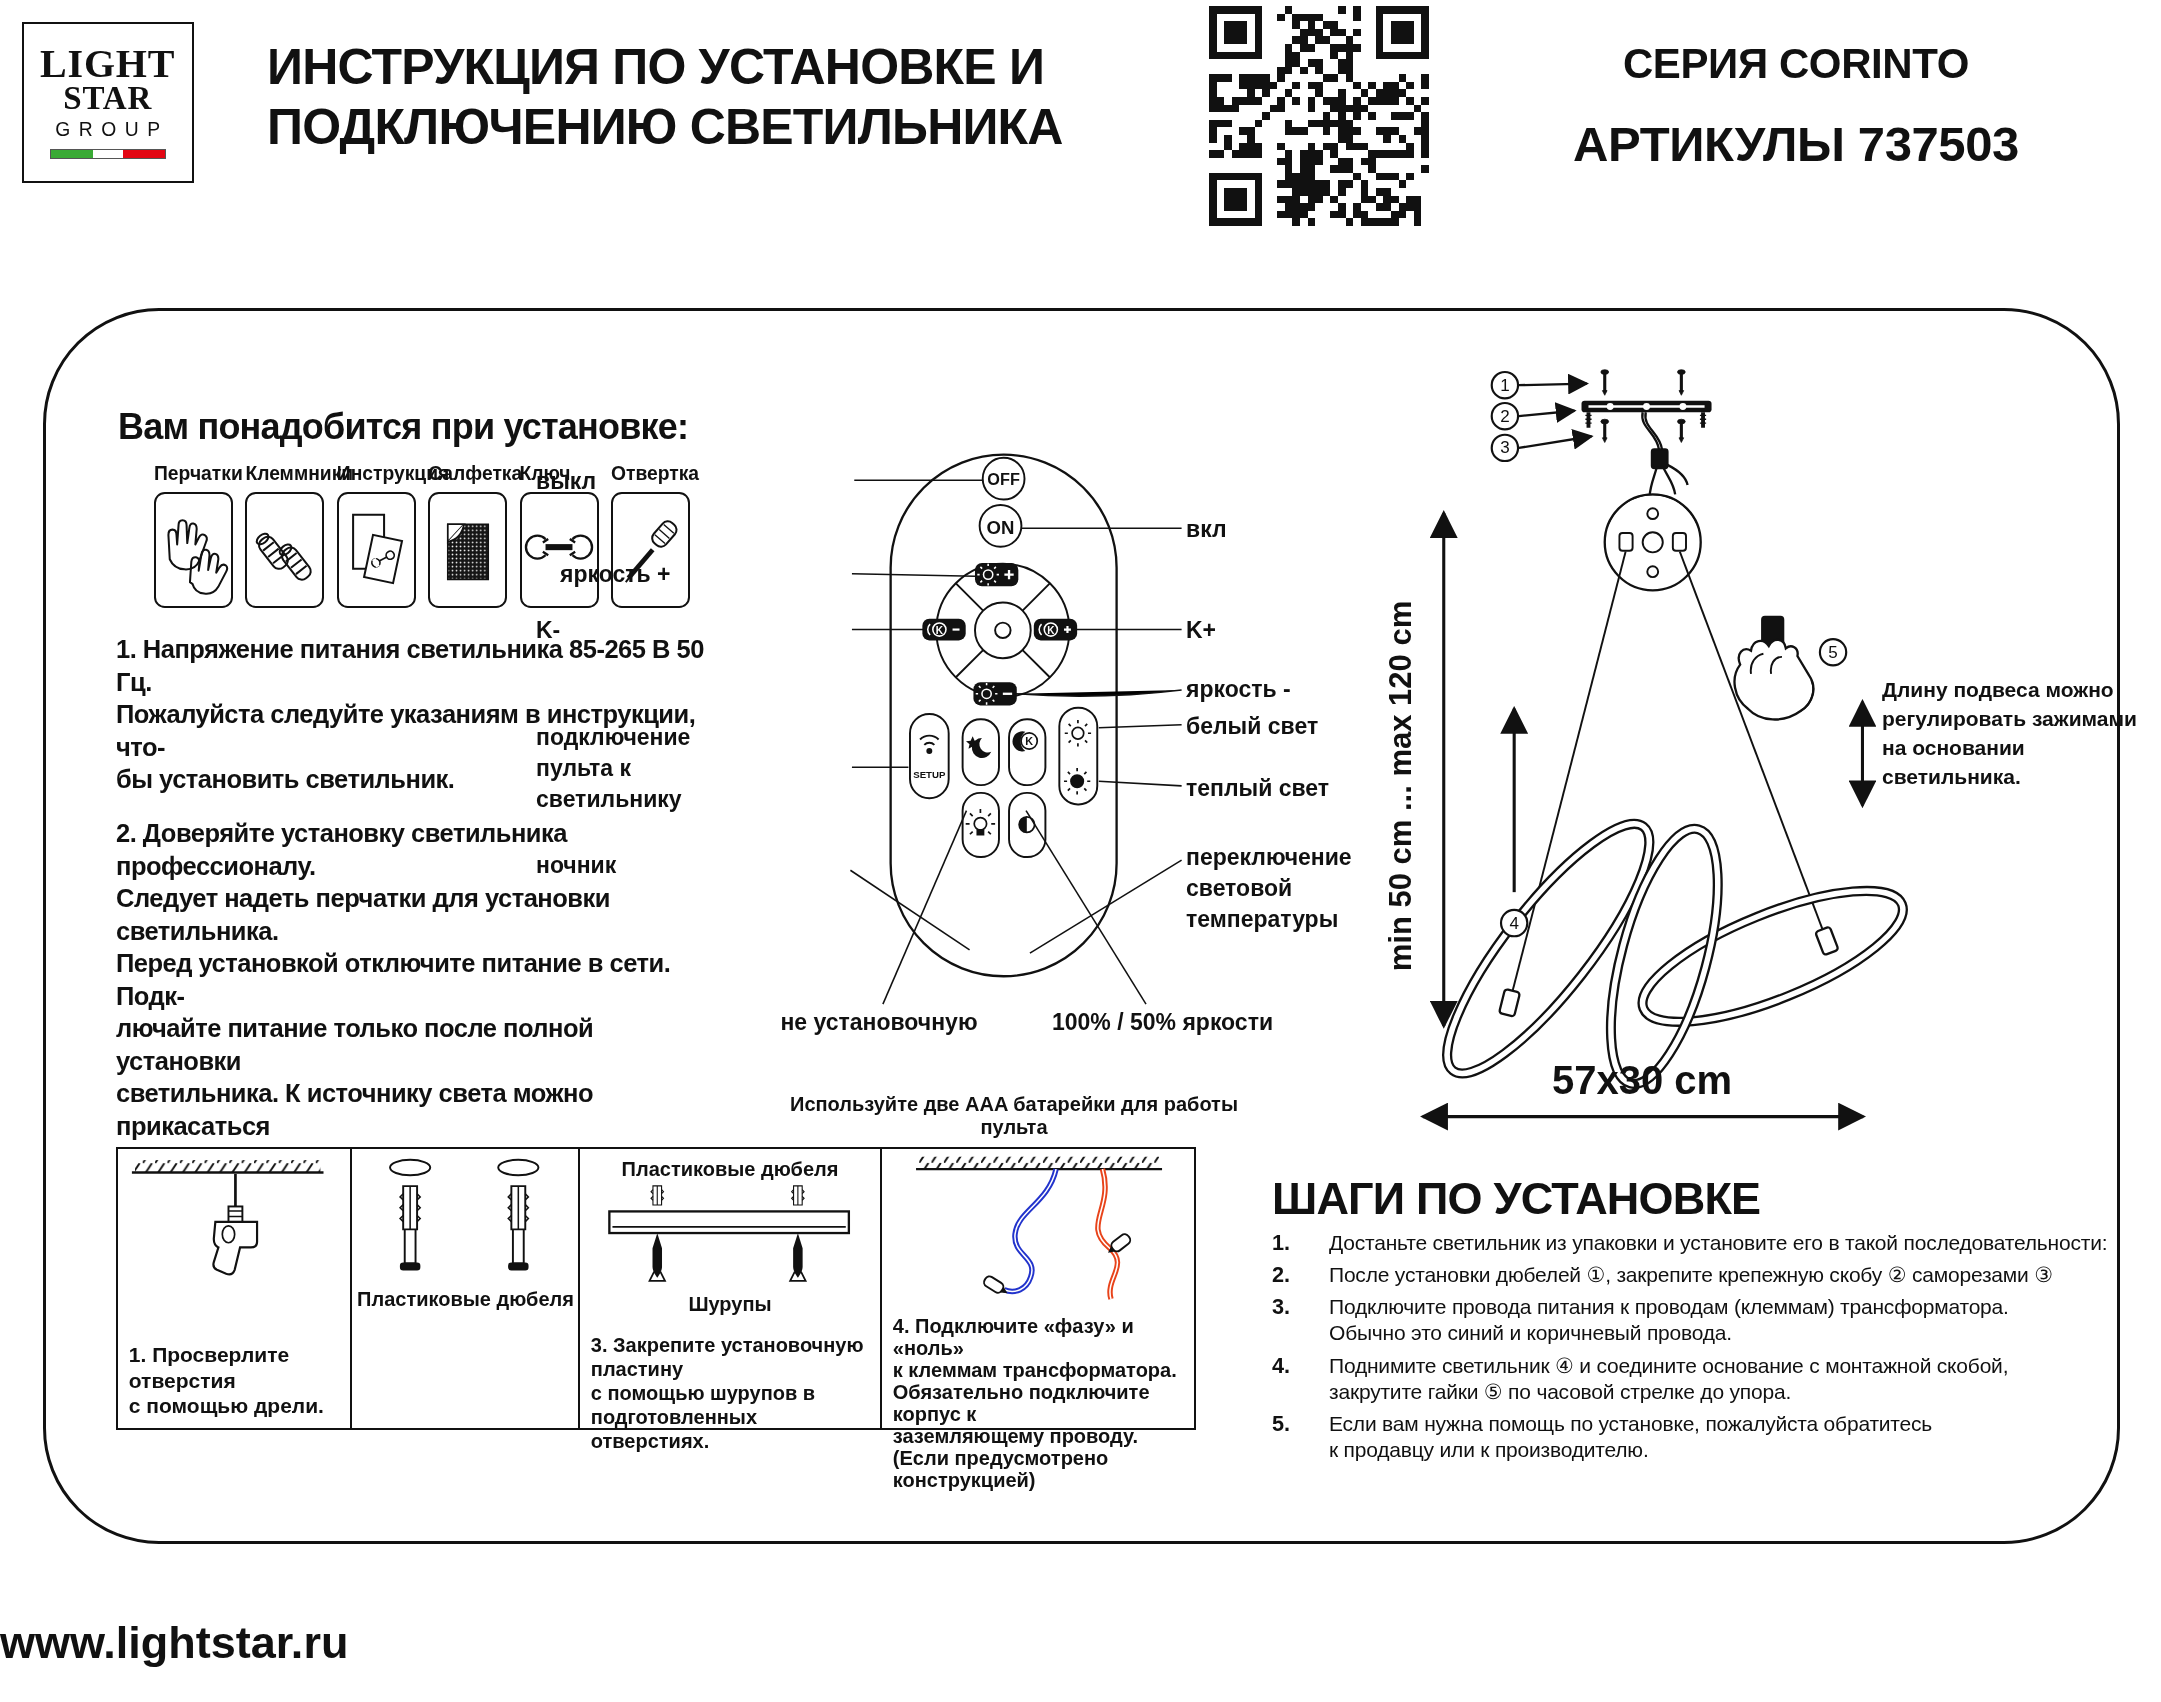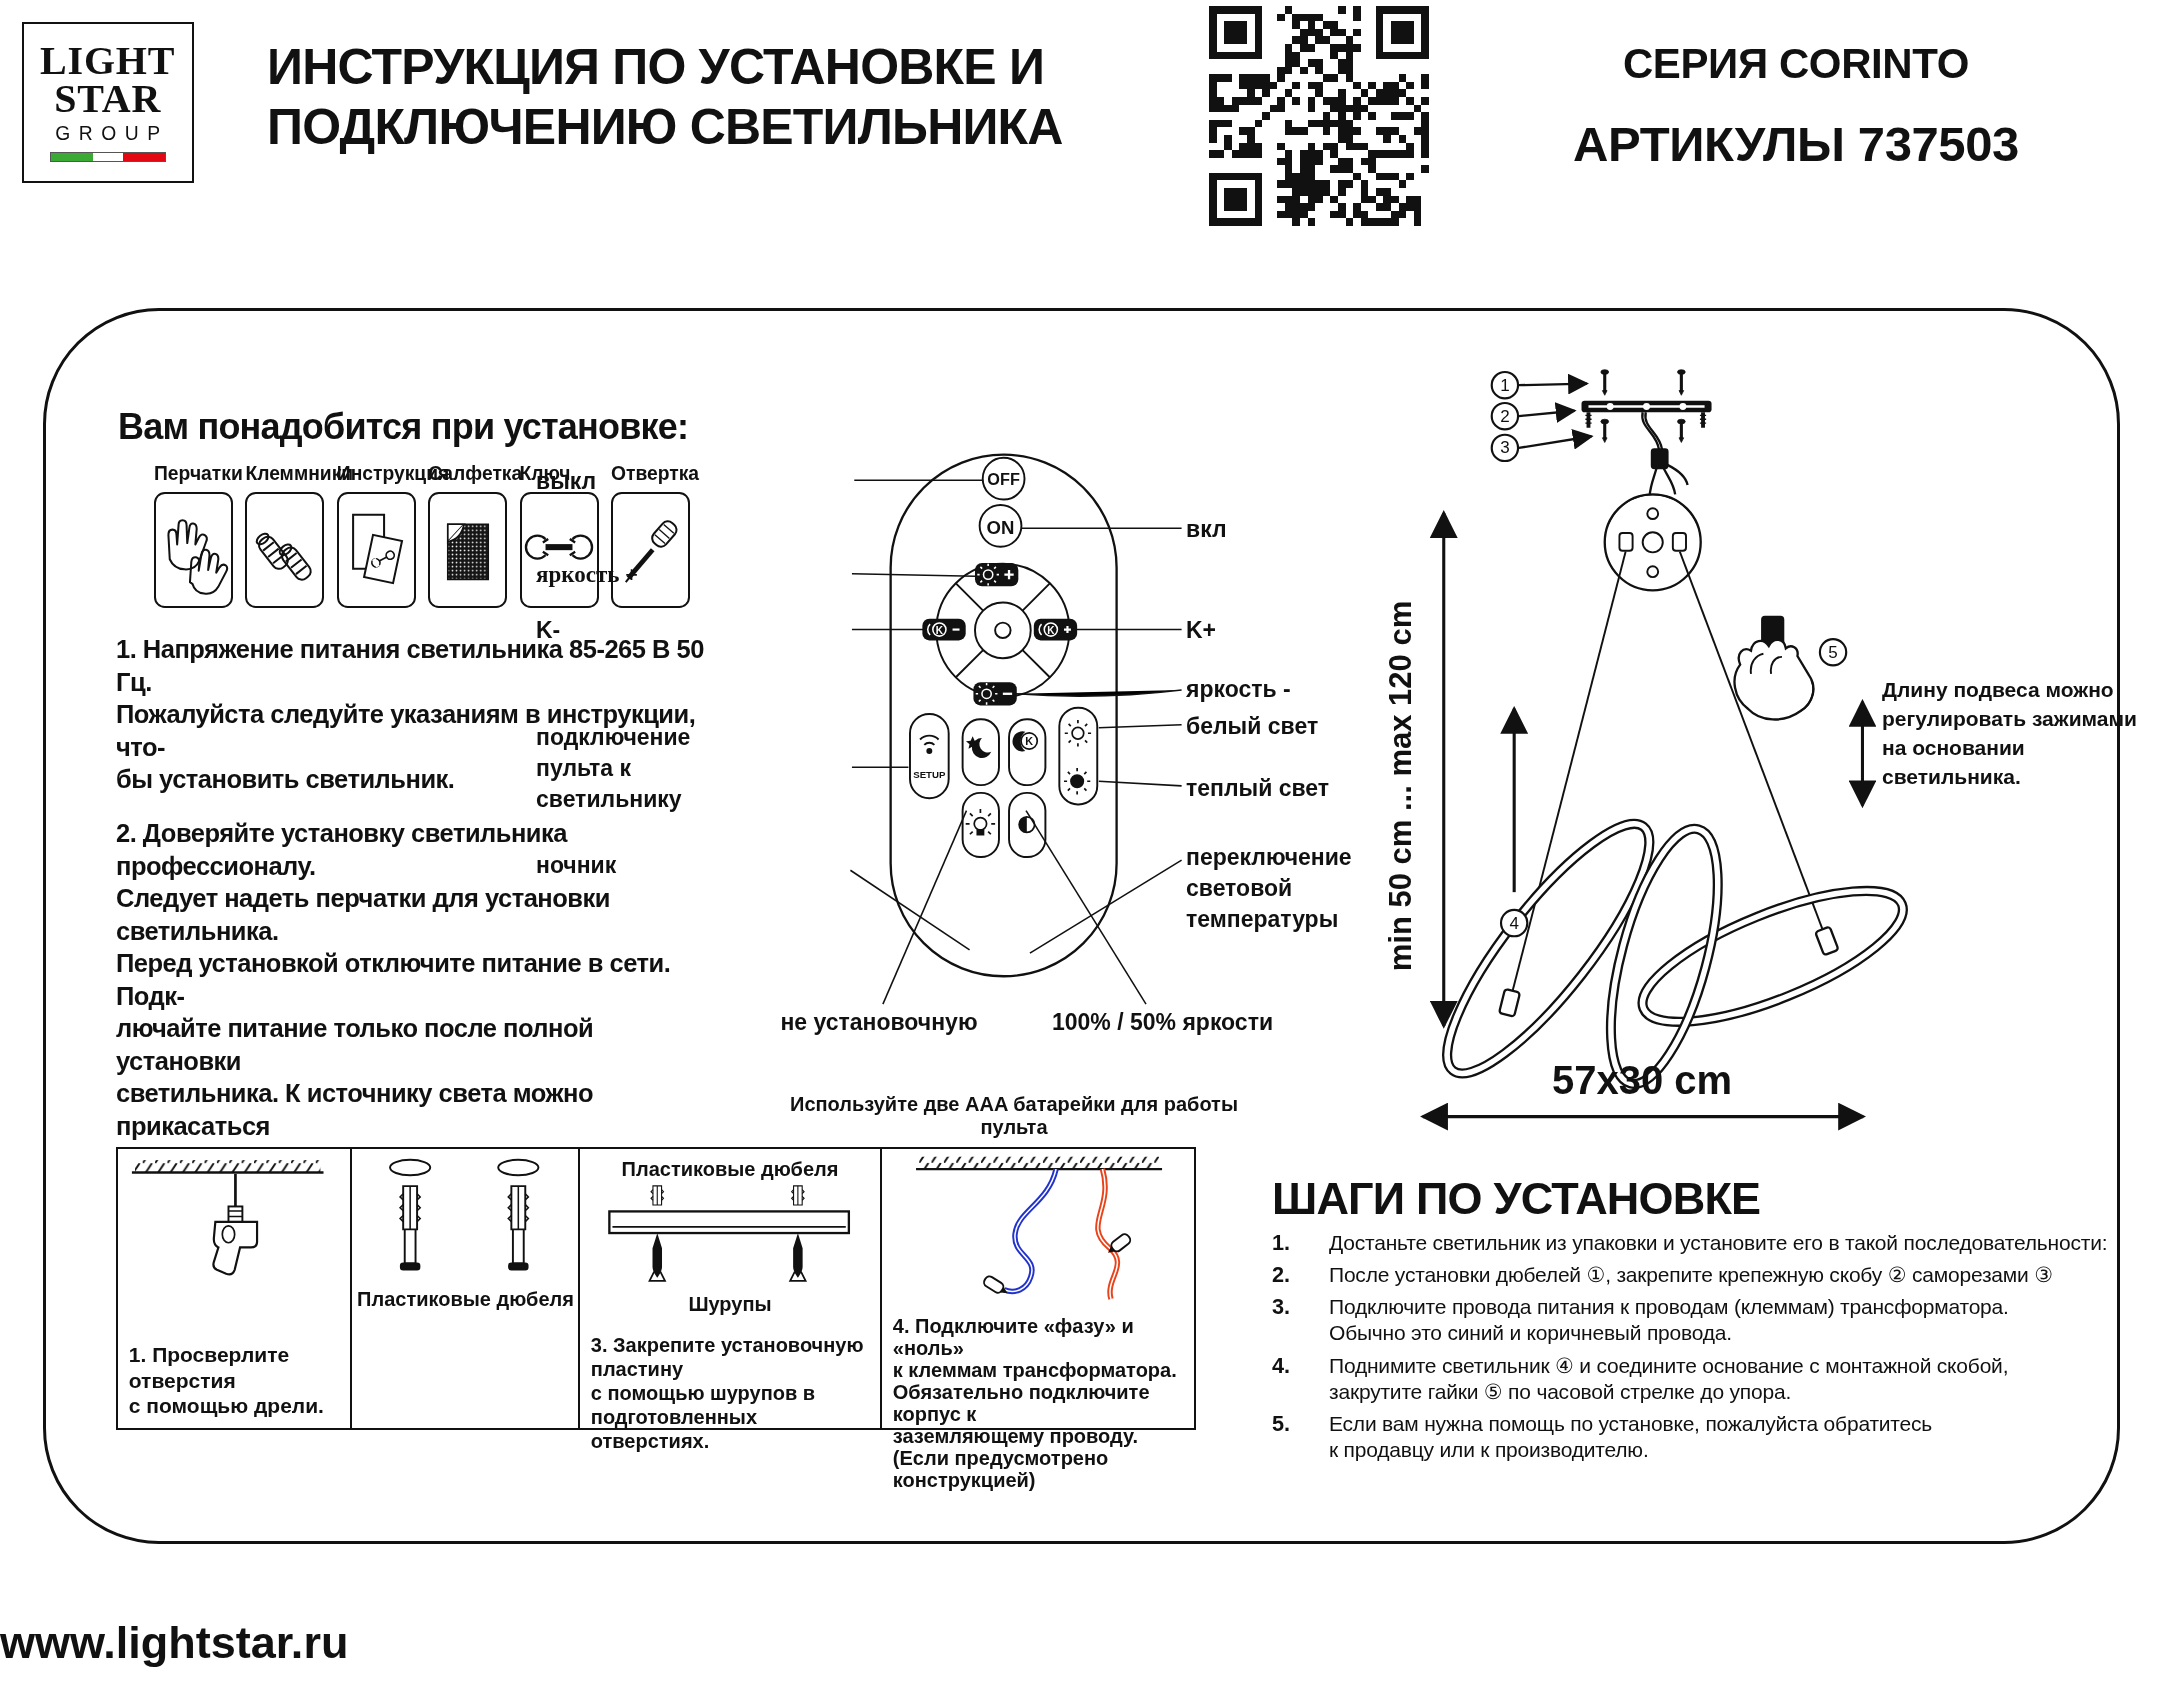--- a/index.html
+++ b/index.html
@@ -5,21 +5,21 @@
   * { margin:0; padding:0; box-sizing:border-box; }
   body { width:2161px; height:1703px; background:#fff; color:#111;
          font-family:"Liberation Sans", sans-serif; position:relative; overflow:hidden; }
   .abs { position:absolute; }
   .pre { white-space:pre-line; }
 
   
   .logo-box { left:21.7px; top:21.7px; width:172px; height:161px; border:2.3px solid #111;
               display:flex; flex-direction:column; align-items:center; justify-content:center; }
   .logo-l1 { font-family:"Liberation Serif", serif; font-weight:700; font-size:40px; letter-spacing:0.8px; line-height:0.95; }
-  .logo-l2 { font-family:"Liberation Serif", serif; font-weight:700; font-size:40px; letter-spacing:0.8px; line-height:0.95; }
+  .logo-l2 { font-family:"Liberation Serif", serif; font-weight:700; font-size:33px; letter-spacing:0.8px; line-height:0.95; }
   .logo-l3 { font-size:19.3px; letter-spacing:8.5px; margin-top:4.6px; text-indent:8.5px; }
   .logo-flag { width:116px; height:10px; border:0.8px solid #555; display:flex; margin-top:7.7px; }
   .logo-flag span:nth-child(1){ flex:1.4; background:#3aaa35; }
   .logo-flag span:nth-child(2){ flex:1;   background:#fff; }
   .logo-flag span:nth-child(3){ flex:1.4; background:#e30613; }
 
   .main-title { left:267px; top:37px; width:929px; font-size:50px; font-weight:700;
                 line-height:60px; letter-spacing:-0.8px; }
   .qr { left:1209px; top:6.2px; width:220px; height:220px; }
   .series-block { left:1556px; top:40px; width:480px; text-align:center; }
@@ -613,21 +613,21 @@
     <path d="M200 432 H273"></path>
     <path d="M198 565 L352 668"></path>
     <path d="M348 488 L240 738"></path>
     <path d="M425 488 L580 738"></path>
     <path d="M626 552 L430 672"></path>
   </g>
 </svg>
 
 <div class="abs rlab right-align" style="left:536px; top:481px;">выкл</div>
 <div class="abs rlab" style="left:1186px; top:529px;">вкл</div>
-<div class="abs rlab right-align" style="left:536px; top:574px;font-family:Liberation Serif, serif;">яркость +</div>
+<div class="abs rlab right-align" style="left:560px; top:574px;">яркость +</div>
 <div class="abs rlab right-align" style="left:536px; top:630px;">K-</div>
 <div class="abs rlab" style="left:1186px; top:630px;">K+</div>
 <div class="abs rlab" style="left:1186px; top:689px;">яркость -</div>
 <div class="abs rlab" style="left:1186px; top:726px;">белый свет</div>
 <div class="abs rlab" style="left:1186px; top:788px;">теплый свет</div>
 <div class="abs rlab right-align pre" style="left:536px; top:768px;">подключение
 пульта к
 светильнику</div>
 <div class="abs rlab right-align" style="left:536px; top:865px;">ночник</div>
 <div class="abs rlab pre" style="left:1186px; top:888px;">переключение

